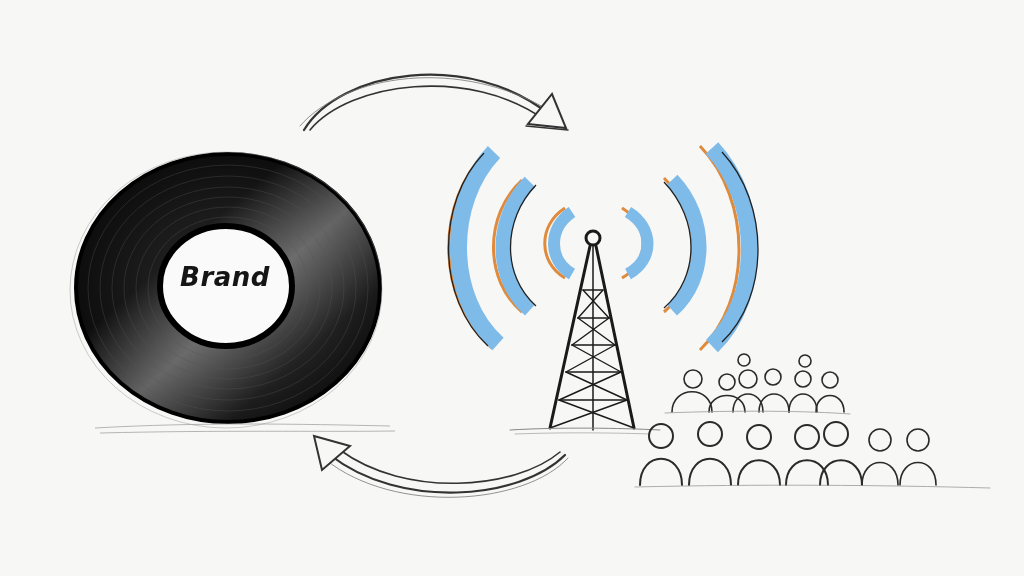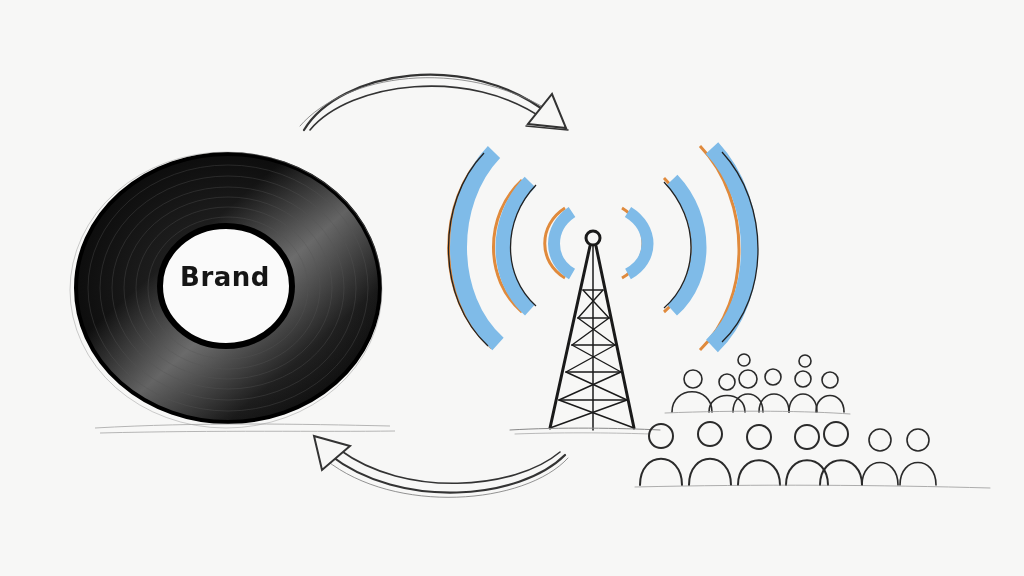--- a/index.html
+++ b/index.html
@@ -1,19 +1,19 @@
 <!DOCTYPE html>
 <html><head>
 <meta charset="utf-8">
 <style>
   html, body { margin:0; padding:0; }
   body { width:1024px; height:576px; background:#f7f7f6; overflow:hidden; position:relative; font-family:"DejaVu Sans", sans-serif; }
   .canvas { position:absolute; left:0; top:0; width:1024px; height:576px; }
   .brand-label { position:absolute; left:160px; top:262px; width:130px; text-align:center;
-    font-family:"DejaVu Sans", sans-serif; font-weight:bold; font-size:26px; color:#151515; letter-spacing:0.5px; }
+    font-family:"DejaVu Sans", sans-serif; font-weight:bold; font-size:26px; color:#151515; letter-spacing:0.5px;font-style:italic; }
 </style>
 </head>
 <body>
 
 <div class="canvas">
 <svg width="1024" height="576" viewBox="0 0 1024 576" xmlns="http://www.w3.org/2000/svg">
   <defs>
     <radialGradient id="vinylGrad" cx="50%" cy="50%" r="50%">
       <stop offset="0%" stop-color="#2a2a2a"></stop>
       <stop offset="60%" stop-color="#1a1a1a"></stop>

